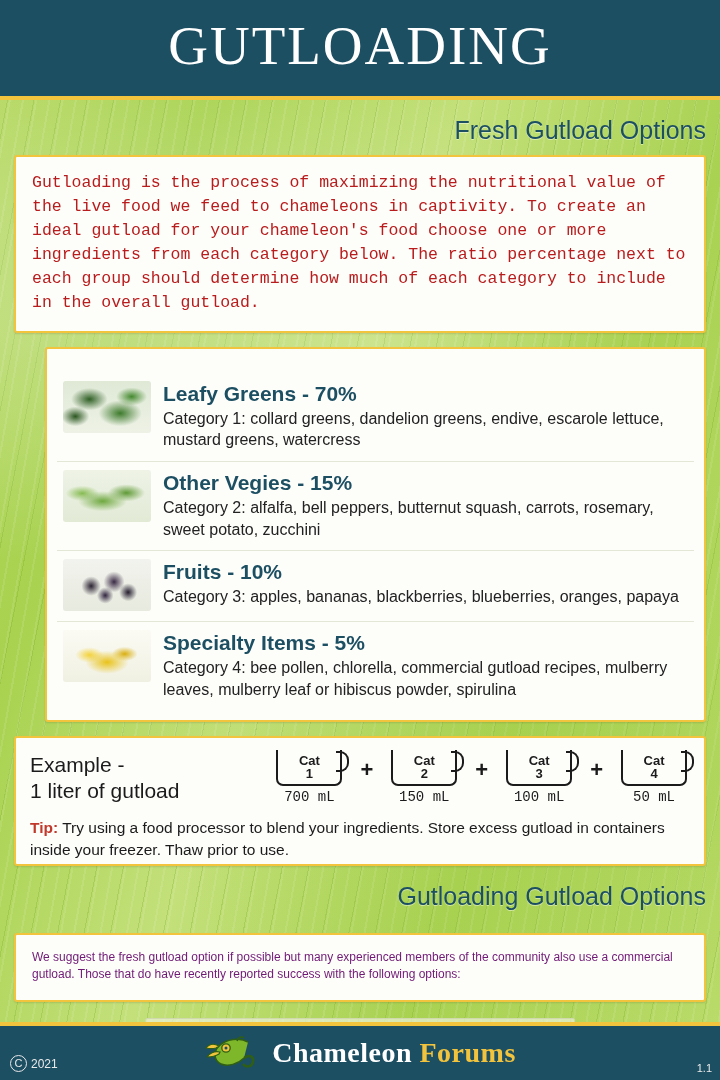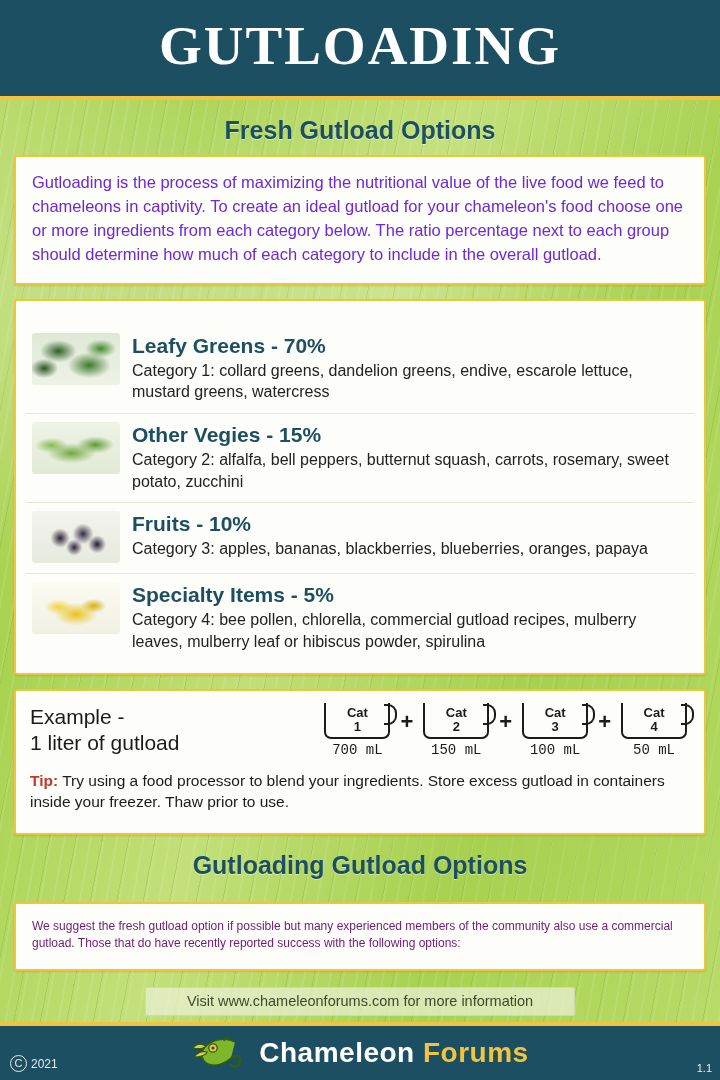--- a/index.html
+++ b/index.html
@@ -46,55 +46,56 @@
     height: 100px;
     background: #1d4f63;
     border-bottom: 4px solid #f2c33c;
     display: flex;
     align-items: center;
     justify-content: center;
   }
   .masthead h1 {
     margin: 0;
     font-family: "Liberation Serif", serif;
-    font-weight: 700;
+    font-weight: 400;
     color: #ffffff;
     font-size: 55px;
     letter-spacing: 2px;
     line-height: 1;
     padding-bottom: 6px;
   }
 
   .content { position: relative; padding: 0 14px; }
 
   .section-title {
-    text-align: center;
+    text-align: right;
     color: #1d4f63;
     font-size: 25px;
-    font-weight: bold;
+    font-weight: normal;
     margin: 16px 0 10px;
     text-shadow: 0 1px 0 rgba(255,255,255,0.45);
   }
 
   .card {
     background: #fdfdfa;
     border: 2px solid #f2c33c;
     border-radius: 3px;
     box-shadow: 0 1px 2px rgba(0,0,0,0.12);
   }
 
   .intro {
     padding: 14px 16px 16px;
-    color: #6d28d9;
+    color: #b91c1c;
     font-size: 16.5px;
     line-height: 1.45;
-  }
-
-  
-  .categories { margin-top: 14px; padding: 24px 10px 10px; }
+    font-family: Liberation Mono, monospace;
+  }
+
+  
+  .categories { margin-top: 14px; padding: 24px 10px 10px; margin-left: 31px; }
   .cat-row {
     display: flex;
     gap: 12px;
     align-items: flex-start;
     padding: 8px 6px 10px;
     border-bottom: 1px solid #e3e7d6;
   }
   .cat-row:last-of-type { border-bottom: none; }
   .cat-thumb {
     width: 88px;
@@ -146,38 +147,38 @@
     background:
       radial-gradient(ellipse 30px 16px at 50% 62%, #e9c21a, rgba(233,194,26,0) 72%),
       radial-gradient(ellipse 20px 11px at 30% 48%, #f3d23c, rgba(243,210,60,0) 70%),
       radial-gradient(ellipse 18px 10px at 70% 46%, #d9ae0d, rgba(217,174,13,0) 72%),
       linear-gradient(180deg, #fbfbf4, #f0f0e2);
   }
 
   
   .example {
     margin-top: 14px;
-    padding: 12px 14px 20px;
+    padding: 12px 14px 3px;
   }
   .example-top {
     display: flex;
     align-items: center;
     gap: 10px;
   }
   .example-label {
     color: #1b1b1b;
     font-size: 21px;
     line-height: 1.25;
     white-space: pre-line;
     flex: 0 0 auto;
   }
   .cups {
     display: flex;
     align-items: center;
-    gap: 7px;
+    gap: 15px;
     margin-left: auto;
     justify-content: space-between;
   }
   .cup-unit { text-align: center; width: 72px; }
   .cup {
     position: relative;
     width: 66px;
     height: 36px;
     margin: 0 auto;
     border: 2px solid #1b1b1b;
@@ -249,21 +250,21 @@
     left: 0; right: 0; bottom: 0;
     height: 58px;
     background: #1d4f63;
     border-top: 4px solid #f2c33c;
     display: flex;
     align-items: center;
     justify-content: center;
     gap: 10px;
   }
   .brand {
-    font-family: Liberation Sans, sans-serif;
+    font-family: Liberation Serif, serif;
     font-weight: bold;
     font-size: 28px;
     color: #ffffff;
     letter-spacing: 0.5px;
   }
   .brand .w2 { color: #f2c33c; }
   .chameleon { width: 58px; height: 40px; position: relative; }
   .copyright {
     position: absolute;
     left: 10px;

